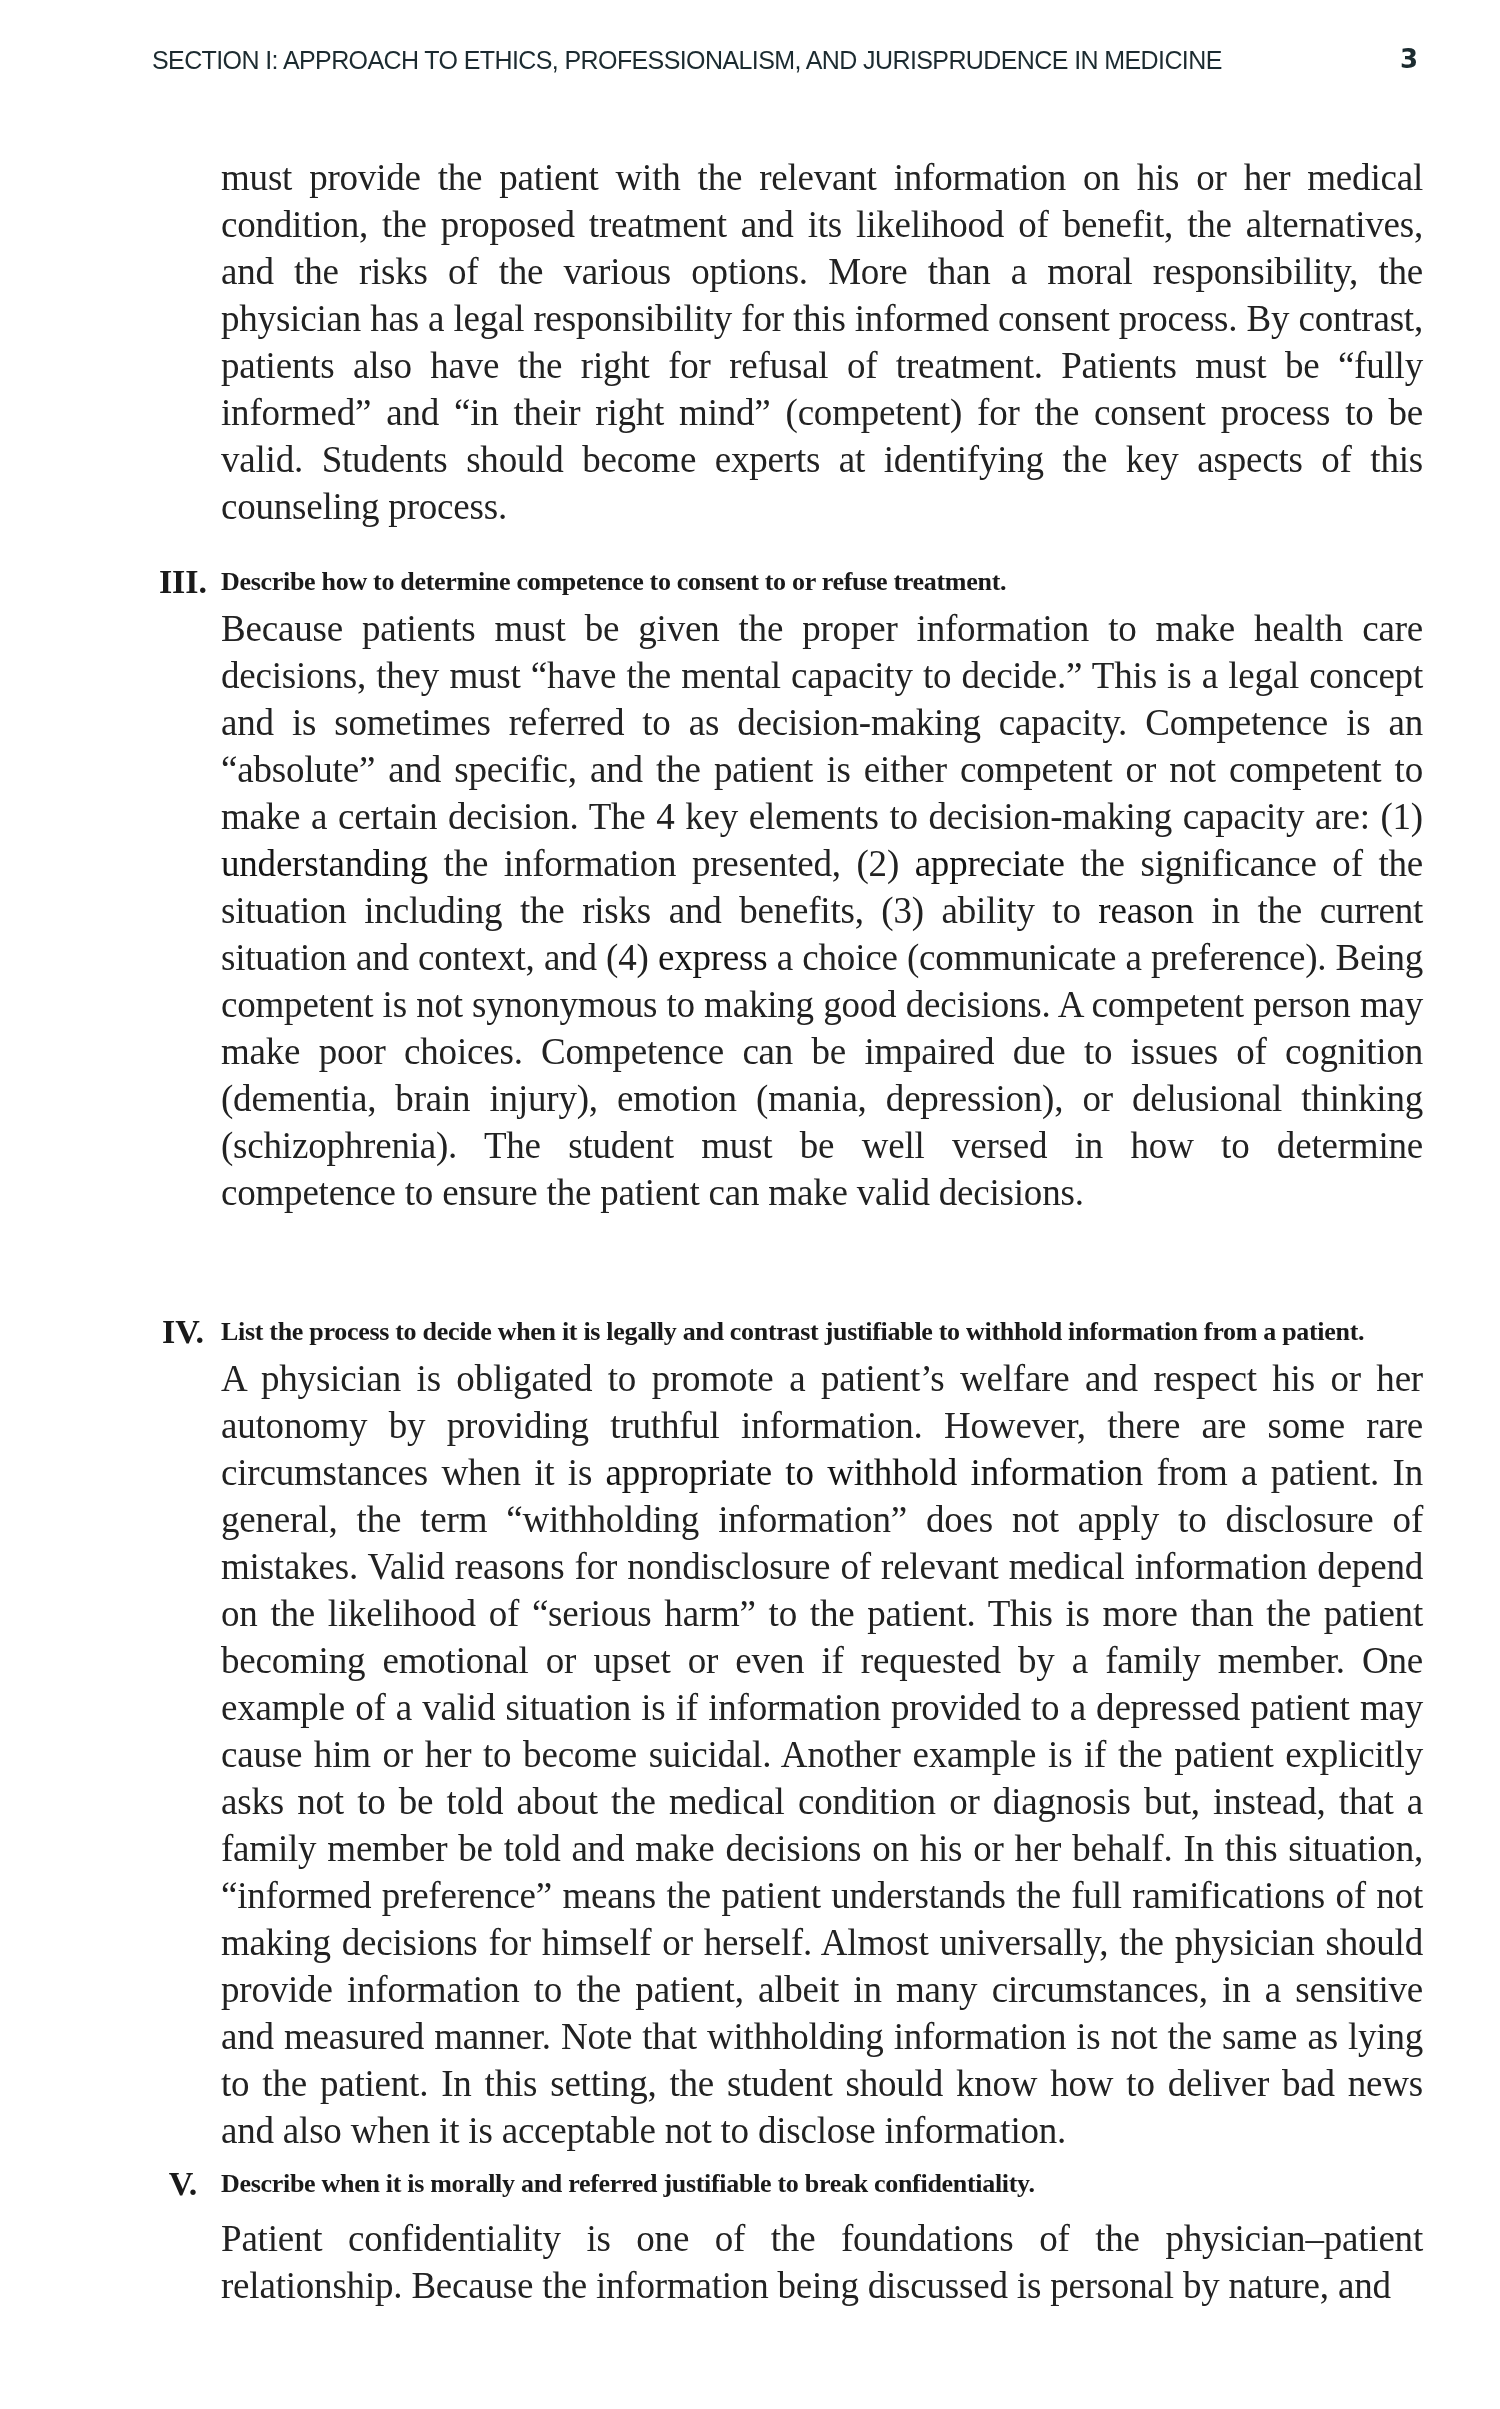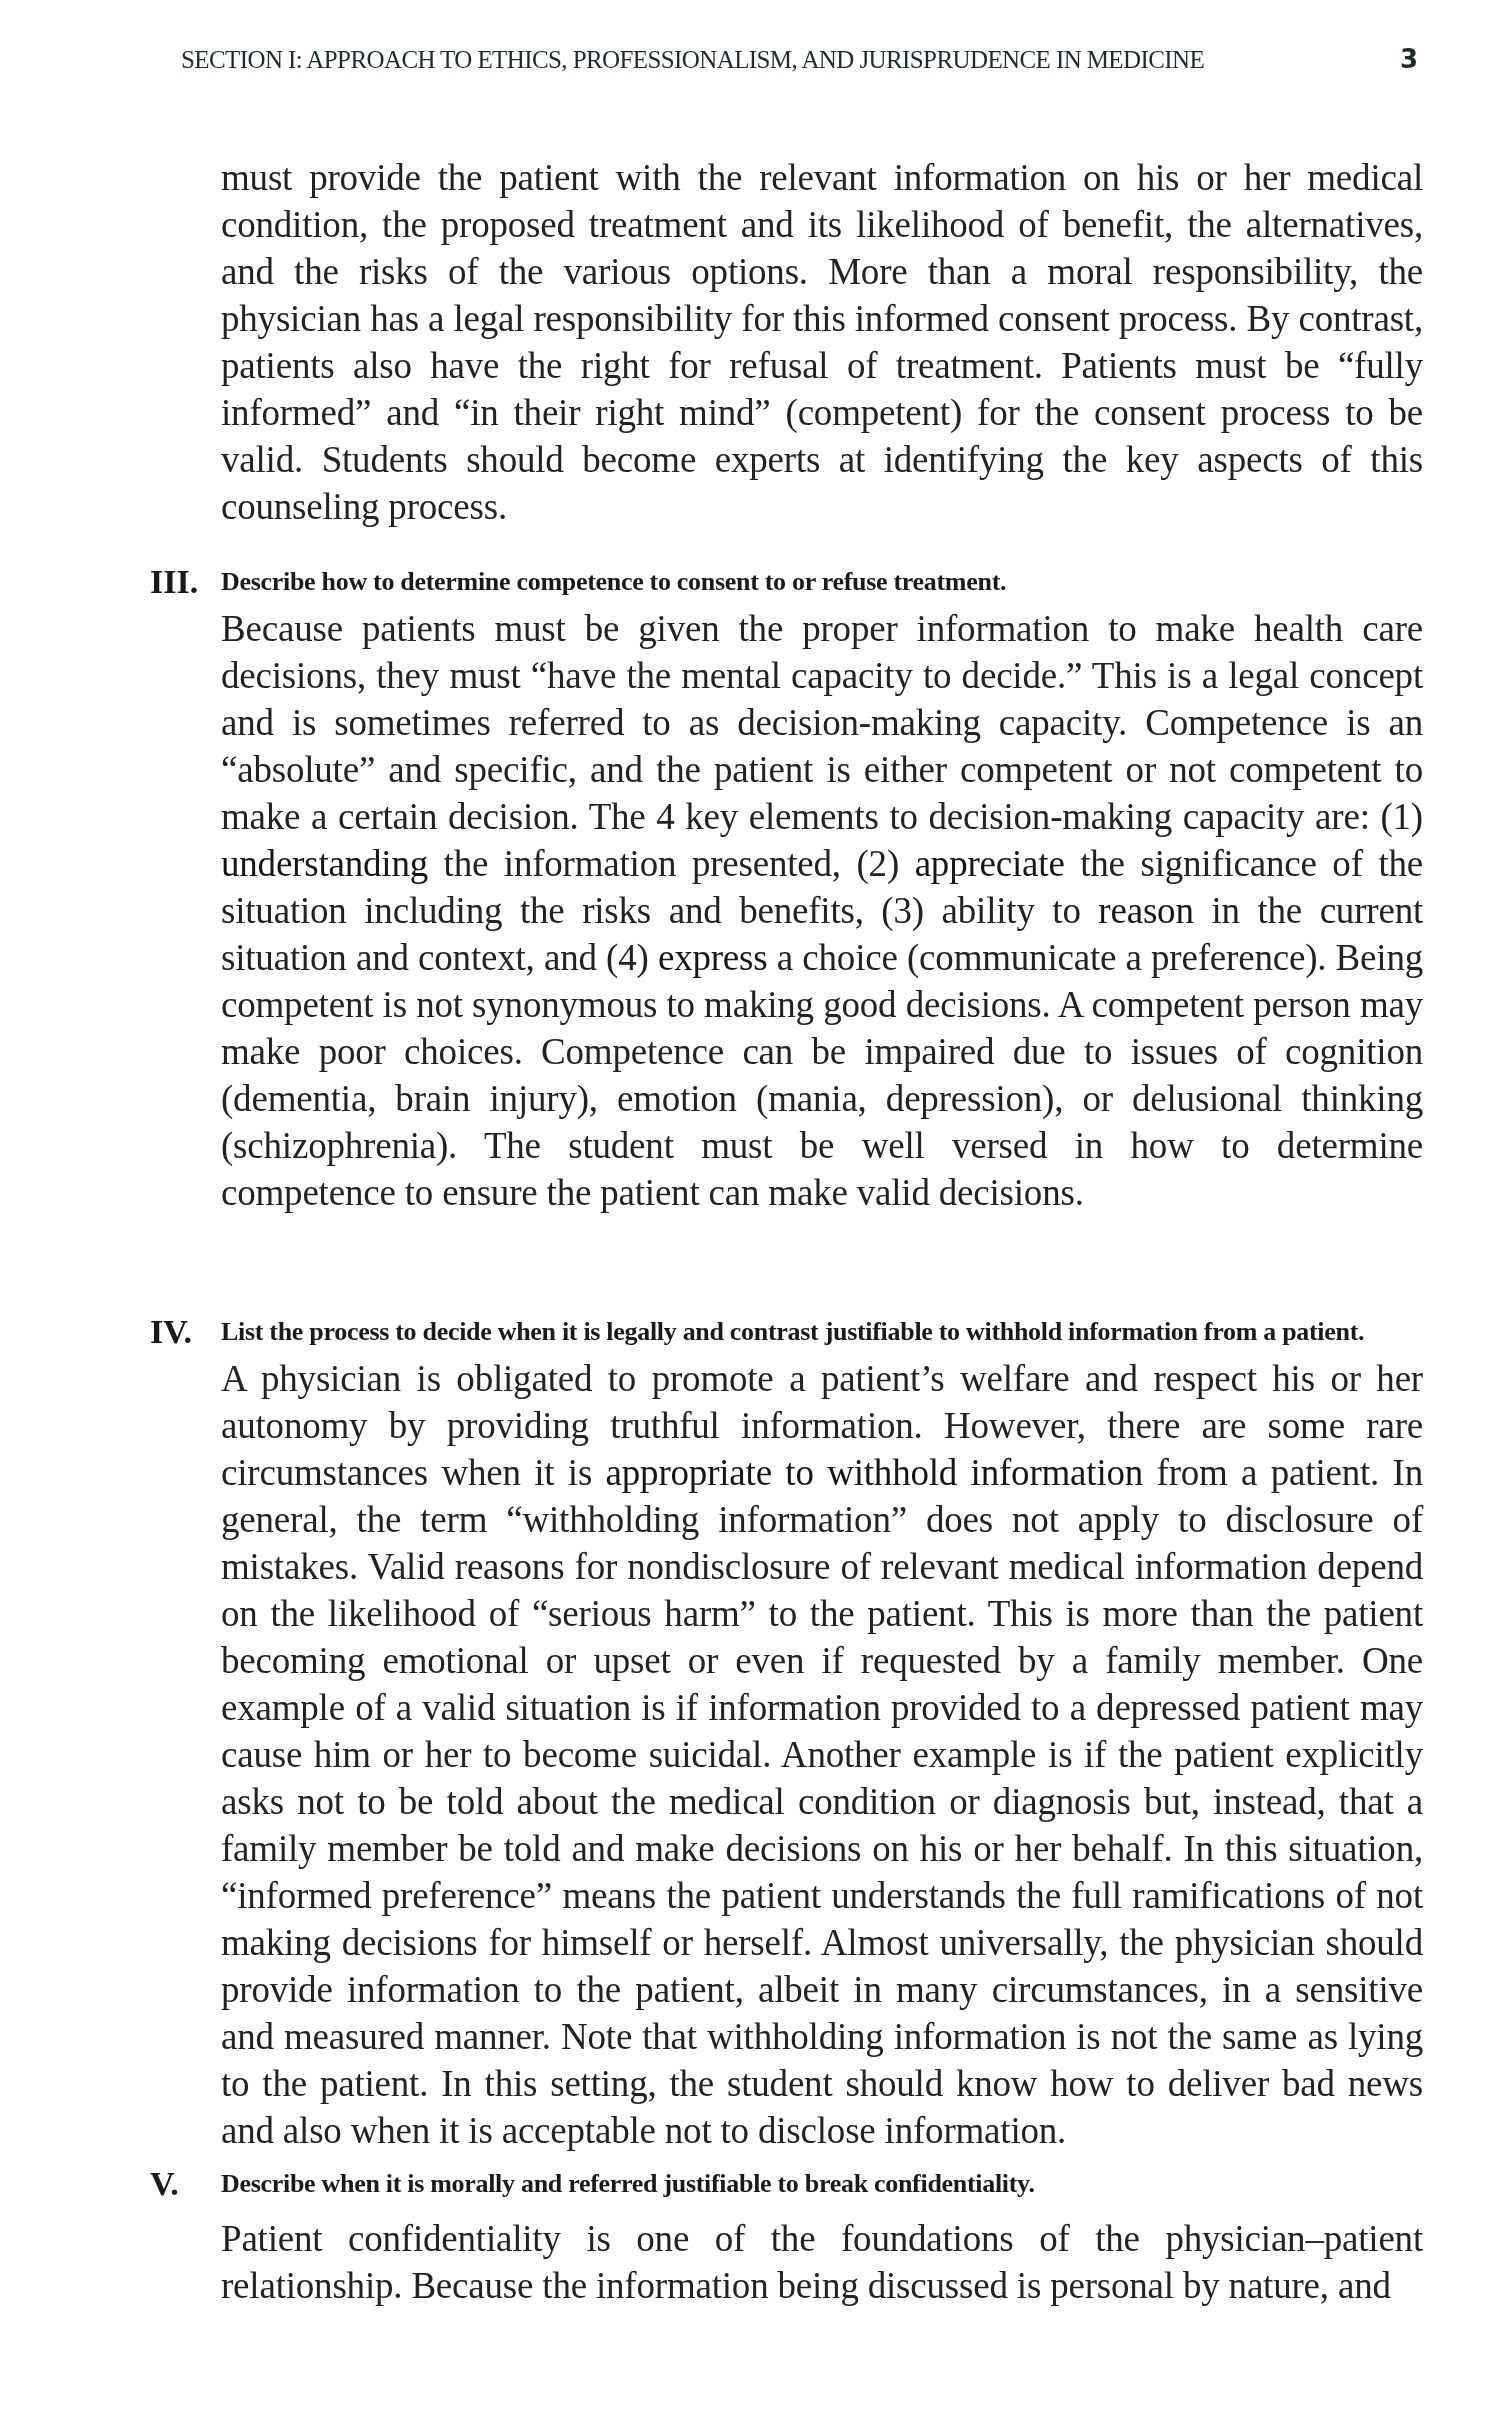--- a/index.html
+++ b/index.html
@@ -1,36 +1,36 @@
 <!DOCTYPE html>
 <html><head>
 <meta charset="utf-8">
 <style>
   html, body { margin: 0; padding: 0; background: #ffffff; }
   body { width: 1500px; height: 2409px; position: relative; overflow: hidden; color: #1e1e1e; }
   .page { position: absolute; left: 0; top: 0; width: 1500px; height: 2409px; }
   .running-header {
-    position: absolute; left: 181px; top: 46px; width: 1200px;
-    font-family: Liberation Serif, serif; font-size: 25px; letter-spacing: -0.6px;
+    position: absolute; left: 152px; top: 46px; width: 1200px;
+    font-family: Liberation Sans, sans-serif; font-size: 25px; letter-spacing: -0.6px;
     color: #1c2b30; white-space: nowrap;
   }
   .page-number {
     position: absolute; left: 1400px; top: 44px;
     font-family: "DejaVu Sans", sans-serif; font-size: 26px; font-weight: bold; color: #1c2b30;
   }
   .body-text {
     font-family: "Liberation Serif", "DejaVu Serif", serif;
     font-size: 37px; line-height: 47px; color: #222;
     text-align: justify;
     letter-spacing: -0.2px;
   }
   .cont-para { position: absolute; left: 221px; top: 154px; width: 1202px; }
   .section { position: absolute; left: 150px; width: 1273px; }
   .section .num {
-    position: absolute; left: 0; width: 66px; text-align: left;
+    position: absolute; left: 0; width: 66px; text-align: center;
     font-family: "Liberation Serif", "DejaVu Serif", serif;
     font-size: 34px; font-weight: bold; line-height: 47px; color: #1a1a1a;
   }
   .section .heading {
     margin-left: 71px;
     font-family: "Liberation Serif", "DejaVu Serif", serif;
     font-size: 26px; font-weight: bold; line-height: 47px; color: #1a1a1a;
     letter-spacing: -0.3px;
   }
   .section .para { margin-left: 71px; }

